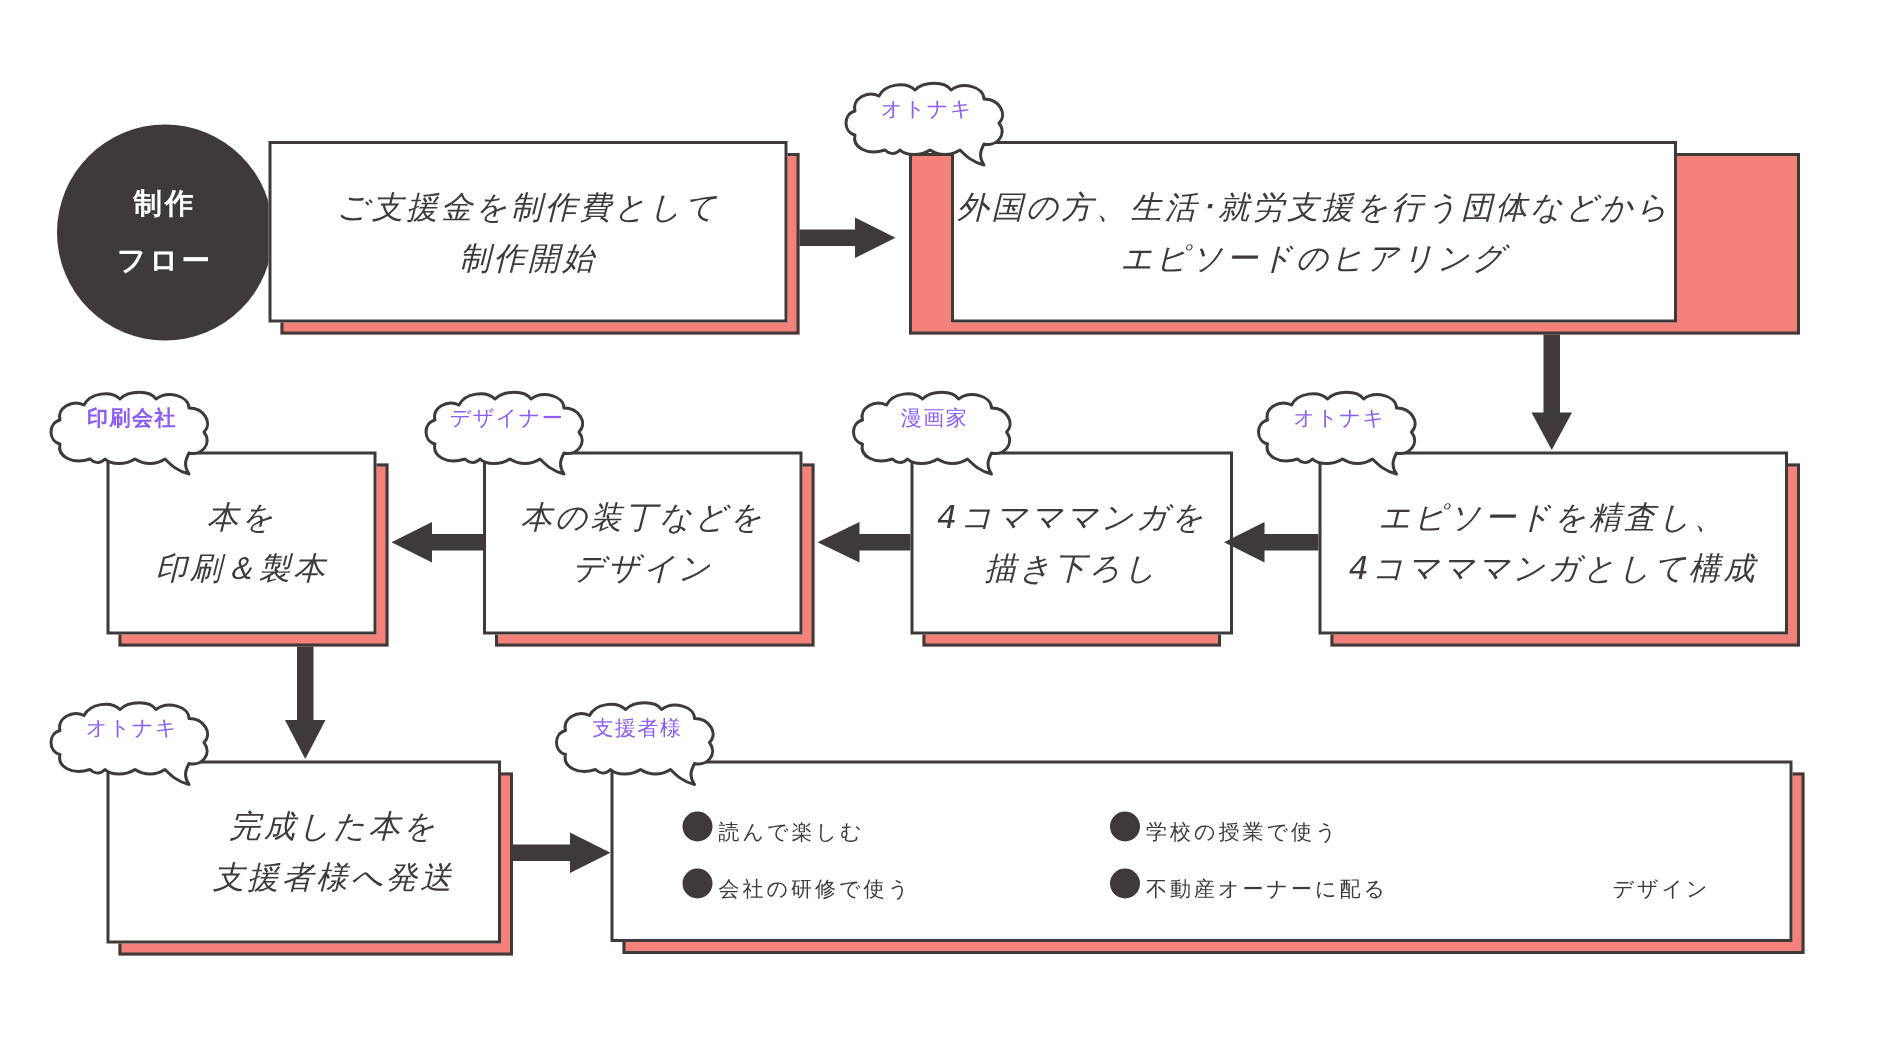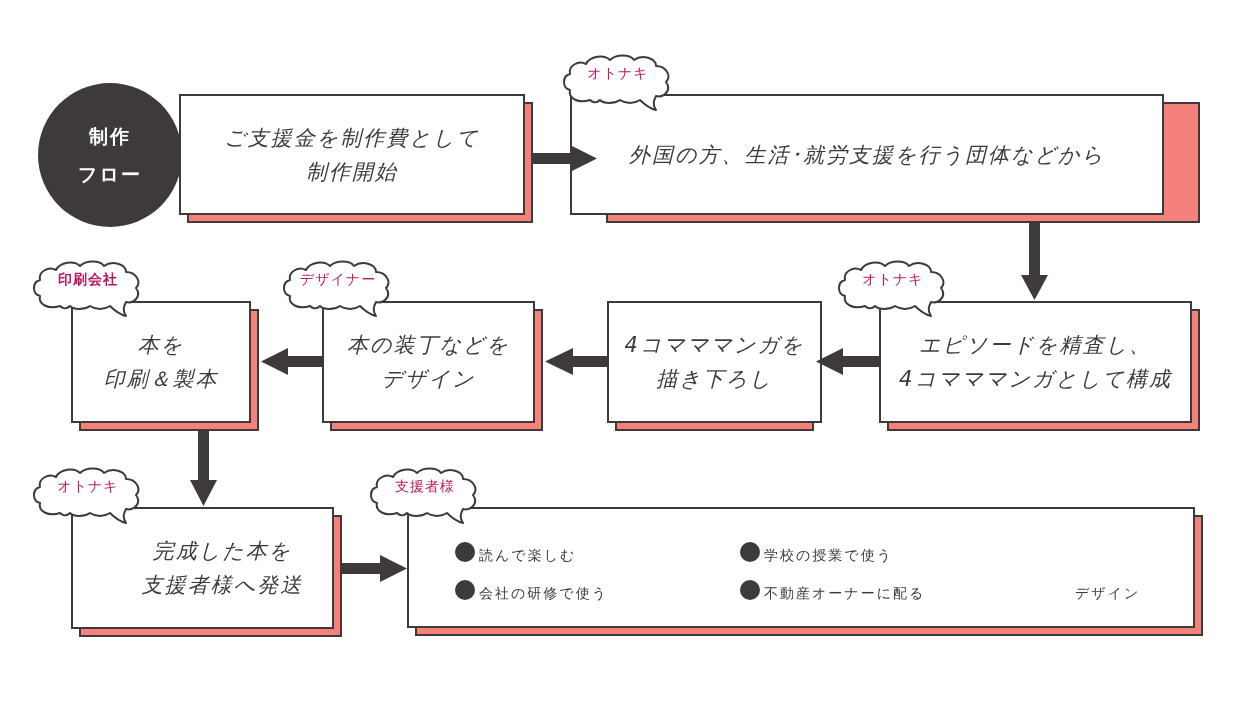--- a/index.html
+++ b/index.html
@@ -11,21 +11,21 @@
          display: flex; flex-direction: column; align-items: center; justify-content: center;
          font-size: 21px; line-height: 34px; letter-spacing: 2px; text-align: center; color: #3e3a39; font-style: italic; }
   .box span { display: block; white-space: nowrap; }
   .circle { position: absolute; left: 38px; top: 83px; width: 144px; height: 144px; border-radius: 50%;
             background: #3e3a39; color: #ffffff; display: flex; flex-direction: column;
             align-items: center; justify-content: center; font-size: 19px; line-height: 38px; font-weight: bold; letter-spacing: 2px; }
   svg.overlay { position: absolute; left: 0; top: 0; width: 1254px; height: 705px; pointer-events: none; }
   .bubble { position: absolute; width: 116px; height: 62px; }
   .bubble svg { position: absolute; left: 0; top: 0; width: 116px; height: 62px; overflow: visible; }
   .bubble .label { position: absolute; left: 8px; top: 12px; width: 100px; text-align: center;
-                   font-size: 14px; line-height: 18px; color: #be185d; letter-spacing: 1px; white-space: nowrap; }
+                   font-size: 14px; line-height: 18px; color: #8b5cf6; letter-spacing: 1px; white-space: nowrap; }
   .list { position: absolute; left: 455px; top: 536px; font-size: 14px; line-height: 38px; letter-spacing: 2px; color: #3e3a39; }
   .list .row { display: flex; white-space: nowrap; }
   .list .item { display: inline-block; }
   .list .c1 { width: 285px; }
   .list .c2 { width: 335px; }
   .bullet { display: inline-block; width: 20px; height: 20px; border-radius: 50%; background: #3e3a39; vertical-align: -2px; margin-right: 4px; }
 </style>
 </head>
 <body>
 
@@ -36,22 +36,23 @@
     <span>フロー</span>
   </div>
 
   <div class="shadow" style="left:187px;top:102px;width:346px;height:121px;"></div>
   <div class="box" style="left:179px;top:94px;width:346px;height:121px;">
     <span>ご支援金を制作費として</span>
     <span>制作開始</span>
   </div>
 
   <div class="shadow" style="left:606px;top:102px;width:594px;height:121px;"></div>
-  <div class="box" style="left:570px;top:94px;width:594px;height:121px;">
+  <div class="box" style="left:634px;top:94px;width:484px;height:121px;">
     <span>外国の方、生活･就労支援を行う団体などから</span>
+    <span>エピソードのヒアリング</span>
   </div>
 
   <div class="shadow" style="left:887px;top:309px;width:313px;height:122px;"></div>
   <div class="box" style="left:879px;top:301px;width:313px;height:122px;">
     <span>エピソードを精査し、</span>
     <span>4コマママンガとして構成</span>
   </div>
 
   <div class="shadow" style="left:615px;top:309px;width:199px;height:122px;"></div>
   <div class="box" style="left:607px;top:301px;width:215px;height:122px;">
@@ -138,20 +139,26 @@
     <div class="label">オトナキ</div>
   </div>
 
   <div class="bubble" style="left:835px;top:258px;">
     <svg viewBox="0 0 116 62">
       <path d="M30,48 C18,52 8,46 10,38 C2,36 2,24 10,22 C8,14 18,8 26,12 C30,4 44,2 50,8 C56,2 70,2 74,8 C82,2 96,6 96,14 C106,14 112,24 106,30 C112,38 104,46 96,44 C94,48 92,52 96,58 C88,56 84,52 80,48 C74,52 66,52 60,48 C54,52 44,52 40,48 C36,52 32,50 30,48 Z" fill="#ffffff" stroke="#3e3a39" stroke-width="2" stroke-linejoin="round"></path>
     </svg>
     <div class="label">オトナキ</div>
   </div>
 
+  <div class="bubble" style="left:565px;top:258px;">
+    <svg viewBox="0 0 116 62">
+      <path d="M30,48 C18,52 8,46 10,38 C2,36 2,24 10,22 C8,14 18,8 26,12 C30,4 44,2 50,8 C56,2 70,2 74,8 C82,2 96,6 96,14 C106,14 112,24 106,30 C112,38 104,46 96,44 C94,48 92,52 96,58 C88,56 84,52 80,48 C74,52 66,52 60,48 C54,52 44,52 40,48 C36,52 32,50 30,48 Z" fill="#ffffff" stroke="#3e3a39" stroke-width="2" stroke-linejoin="round"></path>
+    </svg>
+    <div class="label">漫画家</div>
+  </div>
 
   <div class="bubble" style="left:280px;top:258px;">
     <svg viewBox="0 0 116 62">
       <path d="M30,48 C18,52 8,46 10,38 C2,36 2,24 10,22 C8,14 18,8 26,12 C30,4 44,2 50,8 C56,2 70,2 74,8 C82,2 96,6 96,14 C106,14 112,24 106,30 C112,38 104,46 96,44 C94,48 92,52 96,58 C88,56 84,52 80,48 C74,52 66,52 60,48 C54,52 44,52 40,48 C36,52 32,50 30,48 Z" fill="#ffffff" stroke="#3e3a39" stroke-width="2" stroke-linejoin="round"></path>
     </svg>
     <div class="label">デザイナー</div>
   </div>
 
   <div class="bubble" style="left:30px;top:258px;font-weight:bold;">
     <svg viewBox="0 0 116 62">

